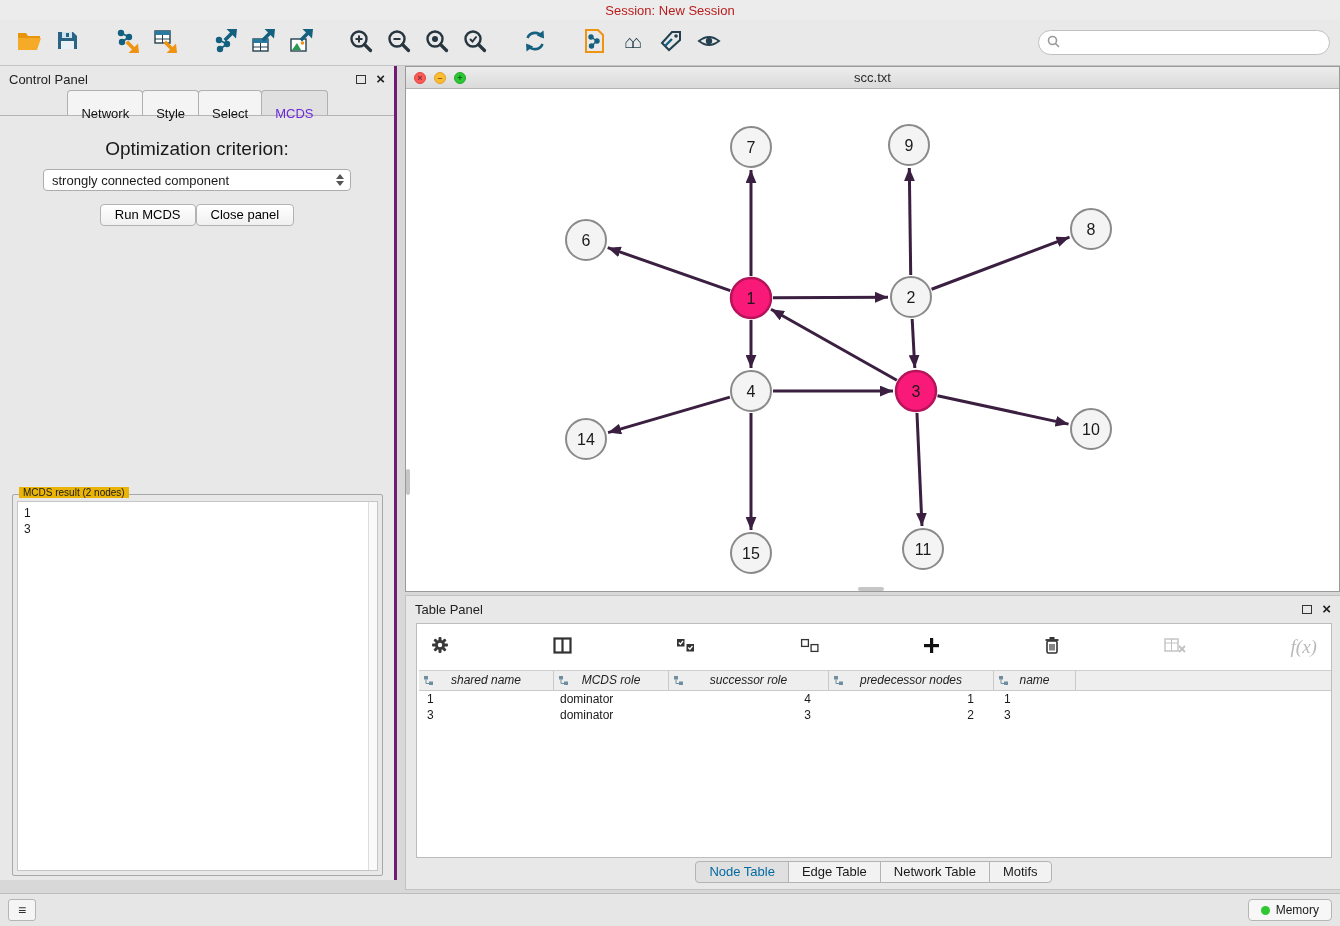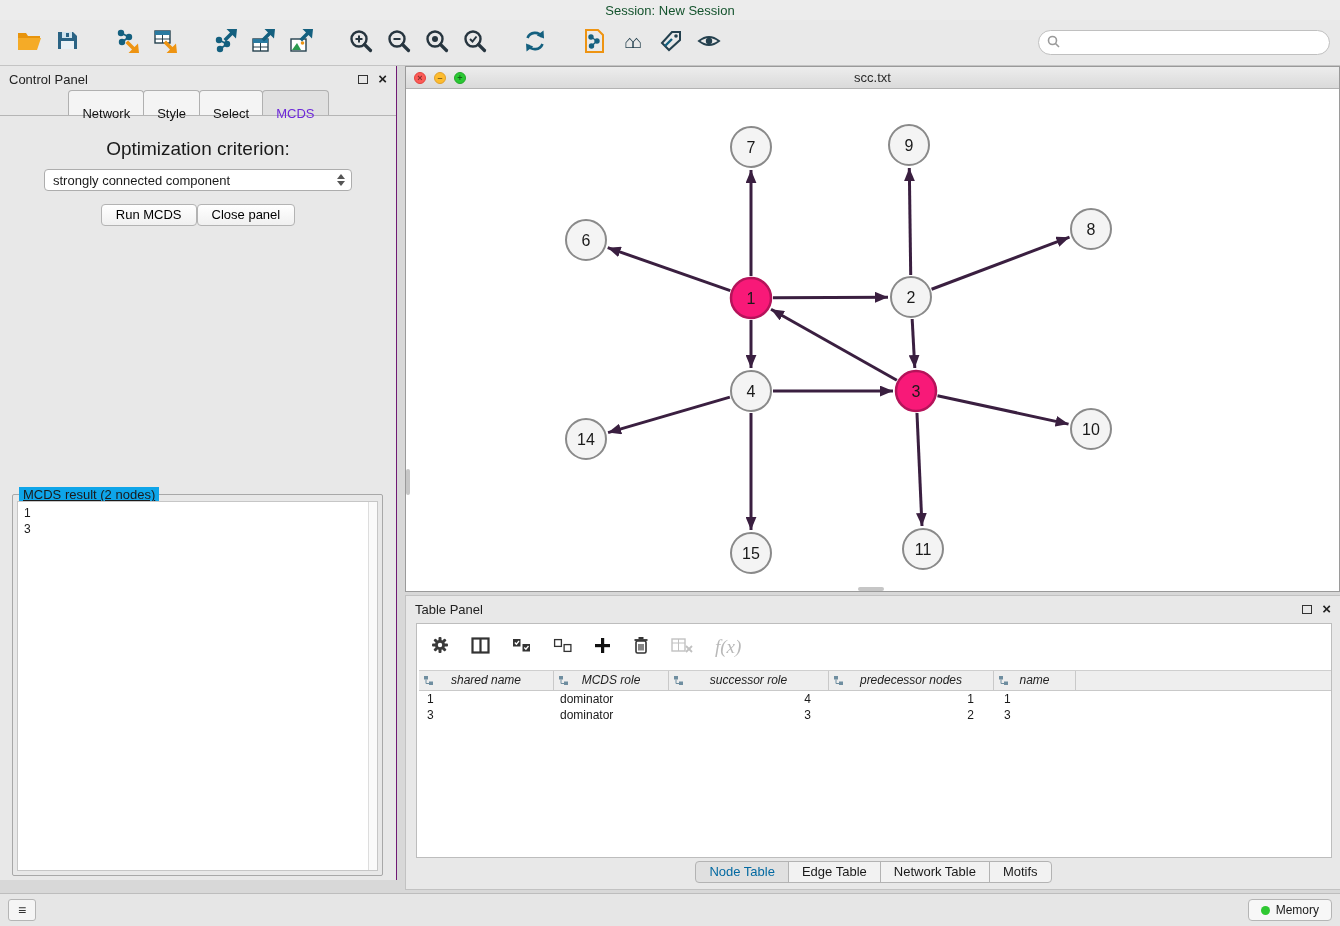--- a/index.html
+++ b/index.html
@@ -7,21 +7,21 @@
   .app {
     position:relative; width:1340px; height:926px;
     background:#d8d8d8; overflow:hidden;
     font-family:"Liberation Sans", sans-serif; color:#1a1a1a;
     -webkit-font-smoothing:antialiased;
   }
   
   .titlebar {
     position:absolute; top:0; left:0; right:0; height:20px;
     background:#ececec; display:flex; align-items:center; justify-content:center;
-    font-size:13px; color:#14532d;
+    font-size:13px; color:#b91c1c;
   }
   
   .toolbar {
     position:absolute; top:20px; left:0; right:0; height:46px;
     background:#e9e9e9; border-bottom:1px solid #c4c4c4;
     display:flex; align-items:center; padding:0 10px;
   }
   .tbtn {
     width:38px; height:38px; display:flex; align-items:center; justify-content:center;
     border-radius:4px; cursor:default; flex:none;
@@ -33,21 +33,21 @@
     border:1px solid #c0c0c0; border-radius:13px; display:flex; align-items:center;
     padding:0 8px;
   }
   .search input {
     border:none; outline:none; flex:1; font-size:13px; background:transparent;
     font-family:"Liberation Sans", sans-serif; margin-left:5px;
   }
   
   .control-panel {
     position:absolute; left:0; top:66px; width:397px; height:814px;
-    background:#e8e8e8; border-right:1px solid #701a75;
+    background:#e8e8e8; border-right:3px solid #701a75;
   }
   .panel-head {
     height:26px; display:flex; align-items:center; padding:0 9px; font-size:13px; color:#222;
   }
   .panel-head .spacer { flex:1; }
   .float-btn { width:10px; height:9px; border:1.5px solid #333; margin-right:10px; cursor:default;}
   .close-btn { font-size:15px; font-weight:bold; color:#222; line-height:12px; cursor:default;}
   .tabs {
     display:flex; justify-content:center; align-items:flex-end;
     height:24px; border-bottom:1px solid #b5b5b5; padding-bottom:0;
@@ -73,21 +73,21 @@
   .push-btn {
     height:22px; padding:0 14px; font-size:13px; line-height:20px;
     background:linear-gradient(#ffffff,#f0f0f0); border:1px solid #b3b3b3; border-radius:4px;
     cursor:default;
   }
   .result-group {
     position:absolute; left:12px; top:428px; width:371px; height:382px;
     border:1px solid #a8a8a8; border-radius:2px;
   }
   .result-legend {
-    position:absolute; top:-8px; left:6px; background:#0ea5e9; padding:0 4px; font-size:13px;text-decoration:underline;
+    position:absolute; top:-8px; left:6px; background:#eab308; padding:0 4px; font-size:10px;
   }
   .result-box {
     position:absolute; left:4px; top:6px; right:4px; bottom:4px;
     background:#fff; border:1px solid #c6c6c6; display:flex;
   }
   .result-text { flex:1; padding:3px 6px; font-size:12px; line-height:16px; }
   .result-scroll { width:9px; border-left:1px solid #ddd; background:#fafafa; }
   
   .network-window {
     position:absolute; left:405px; top:66px; width:935px; height:526px;
@@ -109,21 +109,21 @@
   .nub-bottom { position:absolute; bottom:0; left:452px; width:26px; height:4px; background:#c6c6c6; border-radius:2px;}
   
   .table-panel {
     position:absolute; left:405px; top:595px; width:935px; height:295px;
     background:#e8e8e8; border:1px solid #c2c2c2; border-right:none;
   }
   .tp-content {
     position:absolute; left:10px; top:27px; right:8px; height:235px;
     background:#fff; border:1px solid #bdbdbd; overflow:hidden;
   }
-  .tp-toolbar { height:46px; display:flex; align-items:center; padding:0 14px; gap:22px; }
+  .tp-toolbar { height:46px; display:flex; align-items:center; padding:0 14px; gap:22px;justify-content:space-between; }
   .tp-toolbar .gray { opacity:0.45; }
   .fx { font-family:"Liberation Serif", serif; font-style:italic; font-size:19px; color:#b9b9b9; }
   .thead { display:flex; border-top:1px solid #cfcfcf; border-bottom:1px solid #c9c9c9; background:#eeeeee; margin-left:2px;}
   .th {
     position:relative; height:19px; font-size:12px; line-height:18px; text-align:center;
     border-right:1px solid #c9c9c9; color:#222; cursor:default;font-style:italic;
   }
   .th svg { position:absolute; left:4px; top:4px; }
   .c0 { width:135px; } .c1 { width:115px; } .c2 { width:160px; } .c3 { width:165px; } .c4 { width:82px; }
   .trow { display:flex; height:16px; margin-left:2px; }

